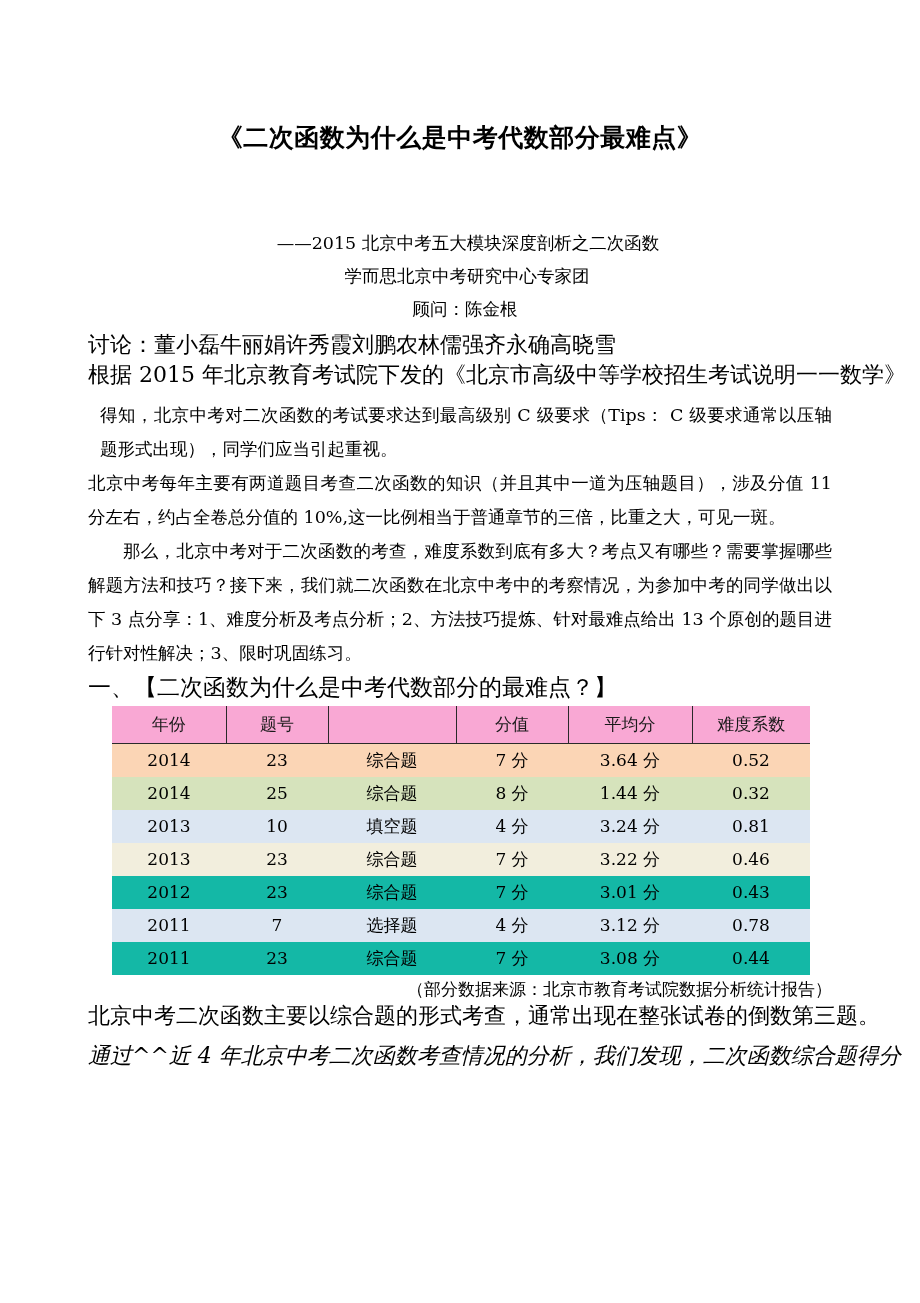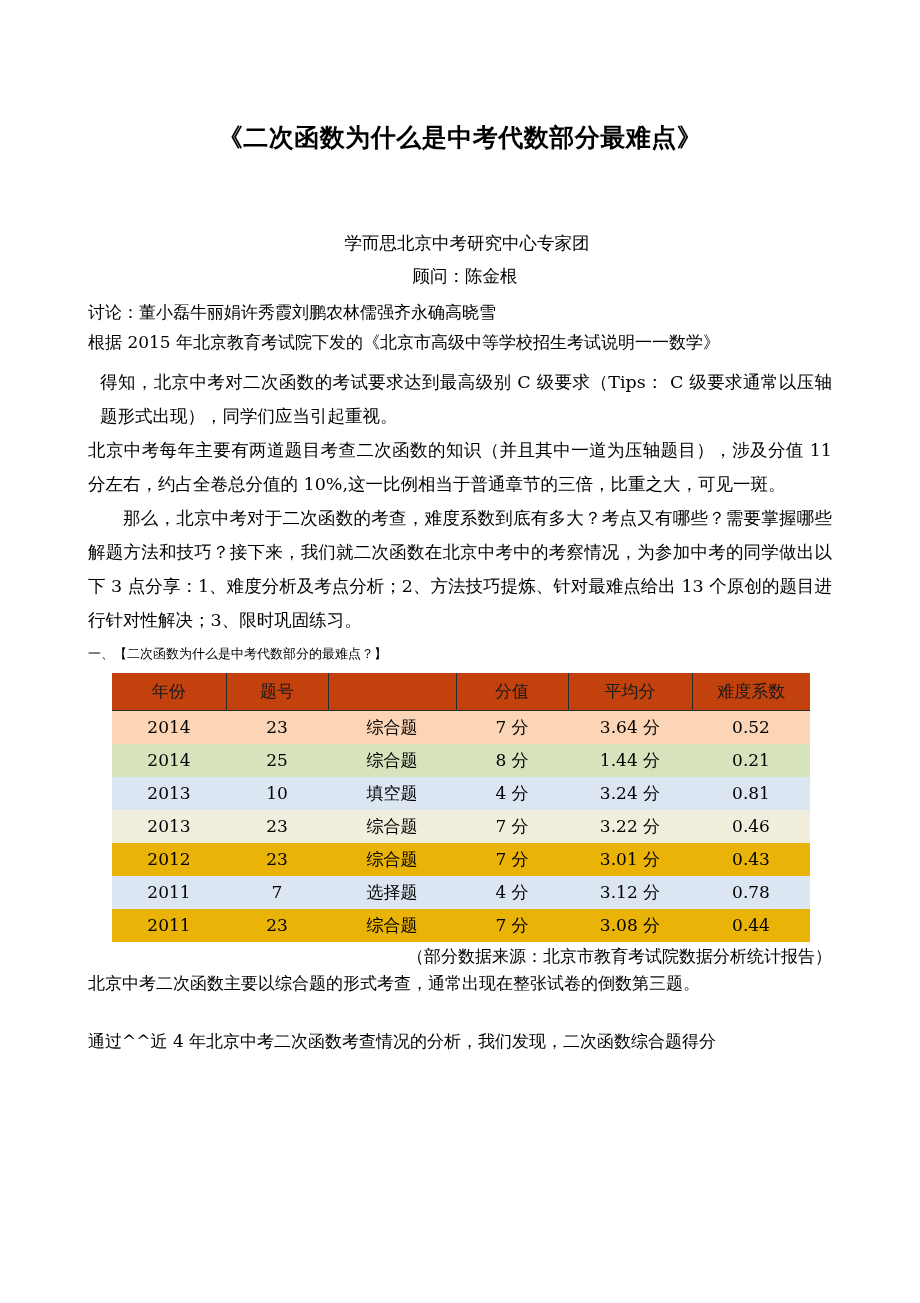--- a/index.html
+++ b/index.html
@@ -52,29 +52,29 @@
 
   
   .para {
     font-size: 17.5px;
     line-height: 34px;
     text-align: justify;
     margin: 0;
   }
   .para.indent { text-indent: 2em; }
   .nowrap-line {
-    font-size: 17px;
+    font-size: 22px;
     line-height: 34px;
     white-space: nowrap;
   }
   .line-compact { line-height: 26px; }
 
   
   .sec-heading {
-    font-size: 13px;
+    font-size: 23px;
     line-height: 26px;
     margin: 0;
   }
 
   
   .table-wrap {
     margin-top: 6px;
     margin-left: 24px;
     width: 698px;
   }
@@ -85,60 +85,61 @@
     font-size: 17px;
   }
   table.data-table col.c-year   { width: 114px; }
   table.data-table col.c-num    { width: 102px; }
   table.data-table col.c-type   { width: 128px; }
   table.data-table col.c-score  { width: 112px; }
   table.data-table col.c-avg    { width: 124px; }
   table.data-table col.c-diff   { width: 118px; }
 
   table.data-table th {
-    background: #c2410c;
+    background: #f9a8d4;
     color: #1a1a1a;
     font-weight: normal;
     height: 35px;
     text-align: center;
     border-right: 1px solid #2a2a2a;
     border-bottom: 1px solid #2a2a2a;
     font-size: 17px;
   }
   table.data-table th:last-child { border-right: none; text-align: center; }
   table.data-table td {
     height: 31px;
     text-align: center;
     border: none;
     font-size: 17px;
     font-family: "DejaVu Serif", "Liberation Serif", serif;
   }
   tr.r-peach td  { background: #fbd5b5; }
   tr.r-green td  { background: #d6e3bc; }
   tr.r-blue td   { background: #dce6f2; }
   tr.r-beige td  { background: #f2eedd; }
-  tr.r-beige2 td { background: #eab308; }
+  tr.r-beige2 td { background: #14b8a6; }
 
   .tbl-caption {
     text-align: right;
     font-size: 17px;
     line-height: 27px;
     margin-top: 1px;
     padding-left: 60px;
   }
 </style>
 </head>
 <body>
 
 <div class="page">
   <div class="content">
 
     <h1 class="doc-title">《二次函数为什么是中考代数部分最难点》</h1>
 
     <div class="subtitle-block">
+      <div class="sub-line indent-a">——2015 北京中考五大模块深度剖析之二次函数</div>
       <div class="sub-line indent-b">学而思北京中考研究中心专家团</div>
       <div class="sub-line indent-c">顾问：陈金根</div>
     </div>
 
     <div style="height:6px"></div>
 
     <div class="nowrap-line line-compact">讨论：董小磊牛丽娟许秀霞刘鹏农林儒强齐永确高晓雪</div>
 
     <div class="nowrap-line line-compact" style="margin-top:4px;">根据 2015 年北京教育考试院下发的《北京市高级中等学校招生考试说明一一数学》</div>
 
@@ -179,21 +180,21 @@
             <td>7 分</td>
             <td>3.64 分</td>
             <td>0.52</td>
           </tr>
           <tr class="r-green">
             <td>2014</td>
             <td>25</td>
             <td>综合题</td>
             <td>8 分</td>
             <td>1.44 分</td>
-            <td>0.21</td>
+            <td>0.32</td>
           </tr>
           <tr class="r-blue">
             <td>2013</td>
             <td>10</td>
             <td>填空题</td>
             <td>4 分</td>
             <td>3.24 分</td>
             <td>0.81</td>
           </tr>
           <tr class="r-beige">
@@ -229,16 +230,16 @@
             <td>0.44</td>
           </tr>
         </tbody>
       </table>
     </div>
 
     <div class="tbl-caption">（部分数据来源：北京市教育考试院数据分析统计报告）</div>
 
     <div class="nowrap-line line-compact">北京中考二次函数主要以综合题的形式考查，通常出现在整张试卷的倒数第三题。</div>
 
-    <div class="nowrap-line" style="margin-top:28px;">通过^^近 4 年北京中考二次函数考查情况的分析，我们发现，二次函数综合题得分</div>
+    <div class="nowrap-line" style="margin-top:10px;font-style:italic;">通过^^近 4 年北京中考二次函数考查情况的分析，我们发现，二次函数综合题得分</div>
 
   </div>
 </div>
 
 </body></html>

